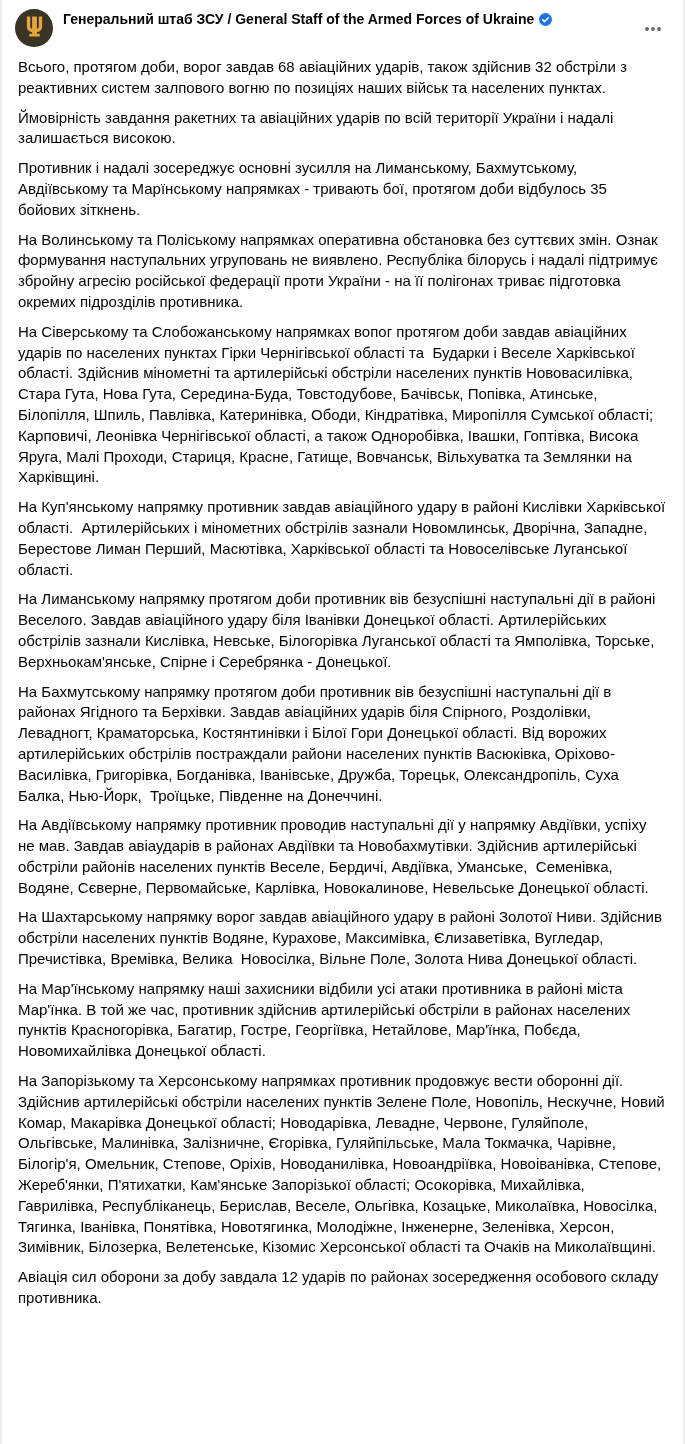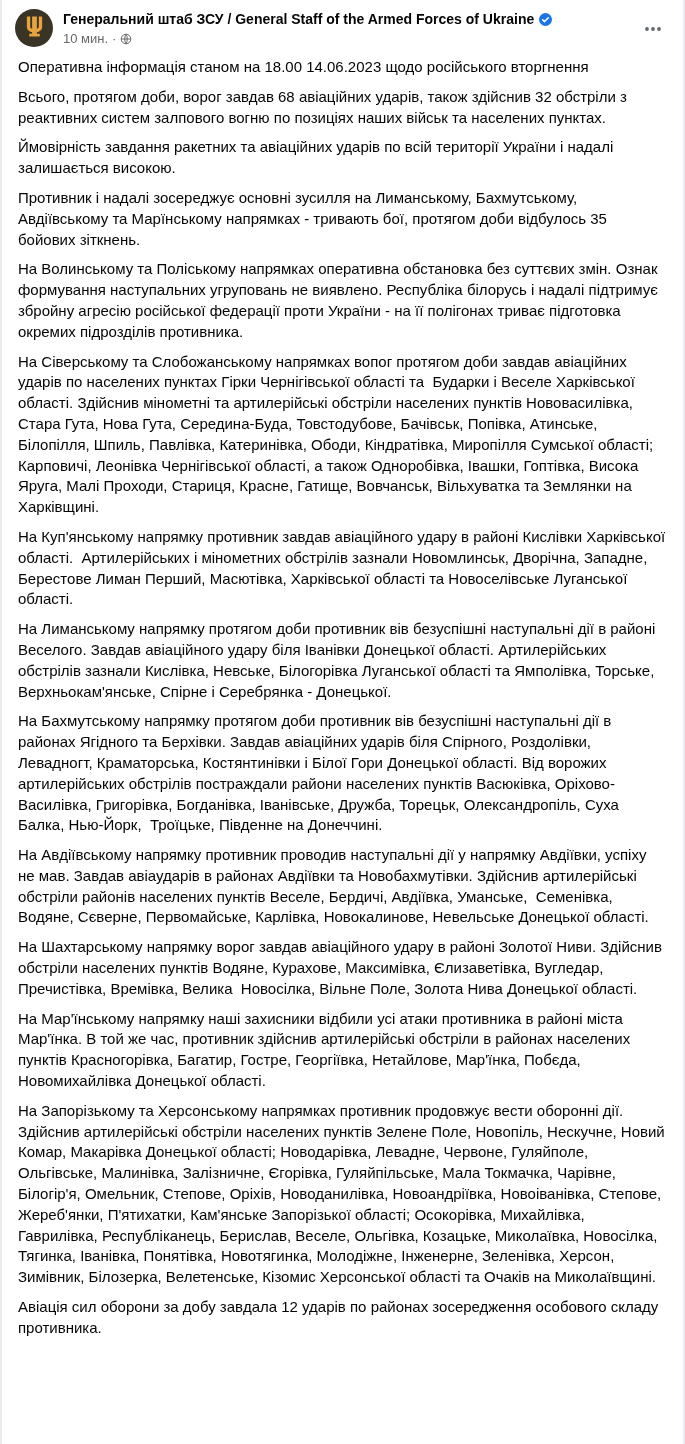--- a/index.html
+++ b/index.html
@@ -103,46 +103,35 @@
       <div class="header-info">
         <div class="page-name-row">
           <span class="page-name">Генеральний штаб ЗСУ / General Staff of the Armed Forces of Ukraine</span>
           <span class="badge">
             <svg width="13" height="13" viewBox="0 0 16 16" aria-hidden="true">
               <circle cx="8" cy="8" r="8" fill="#1b74e4"></circle>
               <path d="M4.4 8.3l2.3 2.3 4.8-4.8" stroke="#ffffff" stroke-width="1.8" fill="none" stroke-linecap="round" stroke-linejoin="round"></path>
             </svg>
           </span>
         </div>
-        <div class="meta-row">
-          <span class="timestamp">10 мин.</span>
-          <span>·</span>
-          <span style="display:inline-flex;">
-            <svg width="12" height="12" viewBox="0 0 16 16" fill="none" stroke="#65676b" stroke-width="1.3" aria-hidden="true">
-              <circle cx="8" cy="8" r="6.4"></circle>
-              <path d="M1.6 8h12.8M8 1.6c2.2 2 2.2 10.8 0 12.8-2.2-2-2.2-10.8 0-12.8z"></path>
-            </svg>
-          </span>
-        </div>
       </div>
 
       <button class="more-btn">
         <span style="display:inline-flex;">
           <svg width="20" height="20" viewBox="0 0 20 20" fill="#606770" aria-hidden="true">
             <circle cx="4" cy="10" r="1.9"></circle>
             <circle cx="10" cy="10" r="1.9"></circle>
             <circle cx="16" cy="10" r="1.9"></circle>
           </svg>
         </span>
       </button>
 
     </div>
 
     <div class="post-text">
-        <p>Оперативна інформація станом на 18.00 14.06.2023 щодо російського вторгнення</p>
         <p>Всього, протягом доби, ворог завдав 68 авіаційних ударів, також здійснив 32 обстріли з реактивних систем залпового вогню по позиціях наших військ та населених пунктах.</p>
         <p>Ймовірність завдання ракетних та авіаційних ударів по всій території України і надалі залишається високою.</p>
         <p>Противник і надалі зосереджує основні зусилля на Лиманському, Бахмутському, Авдіївському та Марїнському напрямках - тривають бої, протягом доби відбулось 35 бойових зіткнень.</p>
         <p>На Волинському та Поліському напрямках оперативна обстановка без суттєвих змін. Ознак формування наступальних угруповань не виявлено. Республіка білорусь і надалі підтримує збройну агресію російської федерації проти України - на її полігонах триває підготовка окремих підрозділів противника.</p>
         <p>На Сіверському та Слобожанському напрямках вопог протягом доби завдав авіаційних ударів по населених пунктах Гірки Чернігівської області та  Бударки і Веселе Харківської області. Здійснив мінометні та артилерійські обстріли населених пунктів Нововасилівка, Стара Гута, Нова Гута, Середина-Буда, Товстодубове, Бачівськ, Попівка, Атинське, Білопілля, Шпиль, Павлівка, Катеринівка, Ободи, Кіндратівка, Миропілля Сумської області; Карповичі, Леонівка Чернігівської області, а також Одноробівка, Івашки, Гоптівка, Висока Яруга, Малі Проходи, Стариця, Красне, Гатище, Вовчанськ, Вільхуватка та Землянки на Харківщині.</p>
         <p>На Куп'янському напрямку противник завдав авіаційного удару в районі Кислівки Харківської області.  Артилерійських і мінометних обстрілів зазнали Новомлинськ, Дворічна, Западне, Берестове Лиман Перший, Масютівка, Харківської області та Новоселівське Луганської області.</p>
         <p>На Лиманському напрямку протягом доби противник вів безуспішні наступальні дії в районі Веселого. Завдав авіаційного удару біля Іванівки Донецької області. Артилерійських обстрілів зазнали Кислівка, Невське, Білогорівка Луганської області та Ямполівка, Торське, Верхньокам'янське, Спірне і Серебрянка - Донецької.</p>
         <p>На Бахмутському напрямку протягом доби противник вів безуспішні наступальні дії в районах Ягідного та Берхівки. Завдав авіаційних ударів біля Спірного, Роздолівки, Левадногт, Краматорська, Костянтинівки і Білої Гори Донецької області. Від ворожих артилерійських обстрілів постраждали райони населених пунктів Васюківка, Оріхово-Василівка, Григорівка, Богданівка, Іванівське, Дружба, Торецьк, Олександропіль, Суха Балка, Нью-Йорк,  Троїцьке, Південне на Донеччині.</p>
         <p>На Авдіївському напрямку противник проводив наступальні дії у напрямку Авдіївки, успіху не мав. Завдав авіаударів в районах Авдіївки та Новобахмутівки. Здійснив артилерійські обстріли районів населених пунктів Веселе, Бердичі, Авдіївка, Уманське,  Семенівка, Водяне, Сєверне, Первомайське, Карлівка, Новокалинове, Невельське Донецької області.</p>
         <p>На Шахтарському напрямку ворог завдав авіаційного удару в районі Золотої Ниви. Здійснив обстріли населених пунктів Водяне, Курахове, Максимівка, Єлизаветівка, Вугледар, Пречистівка, Времівка, Велика  Новосілка, Вільне Поле, Золота Нива Донецької області.</p>

